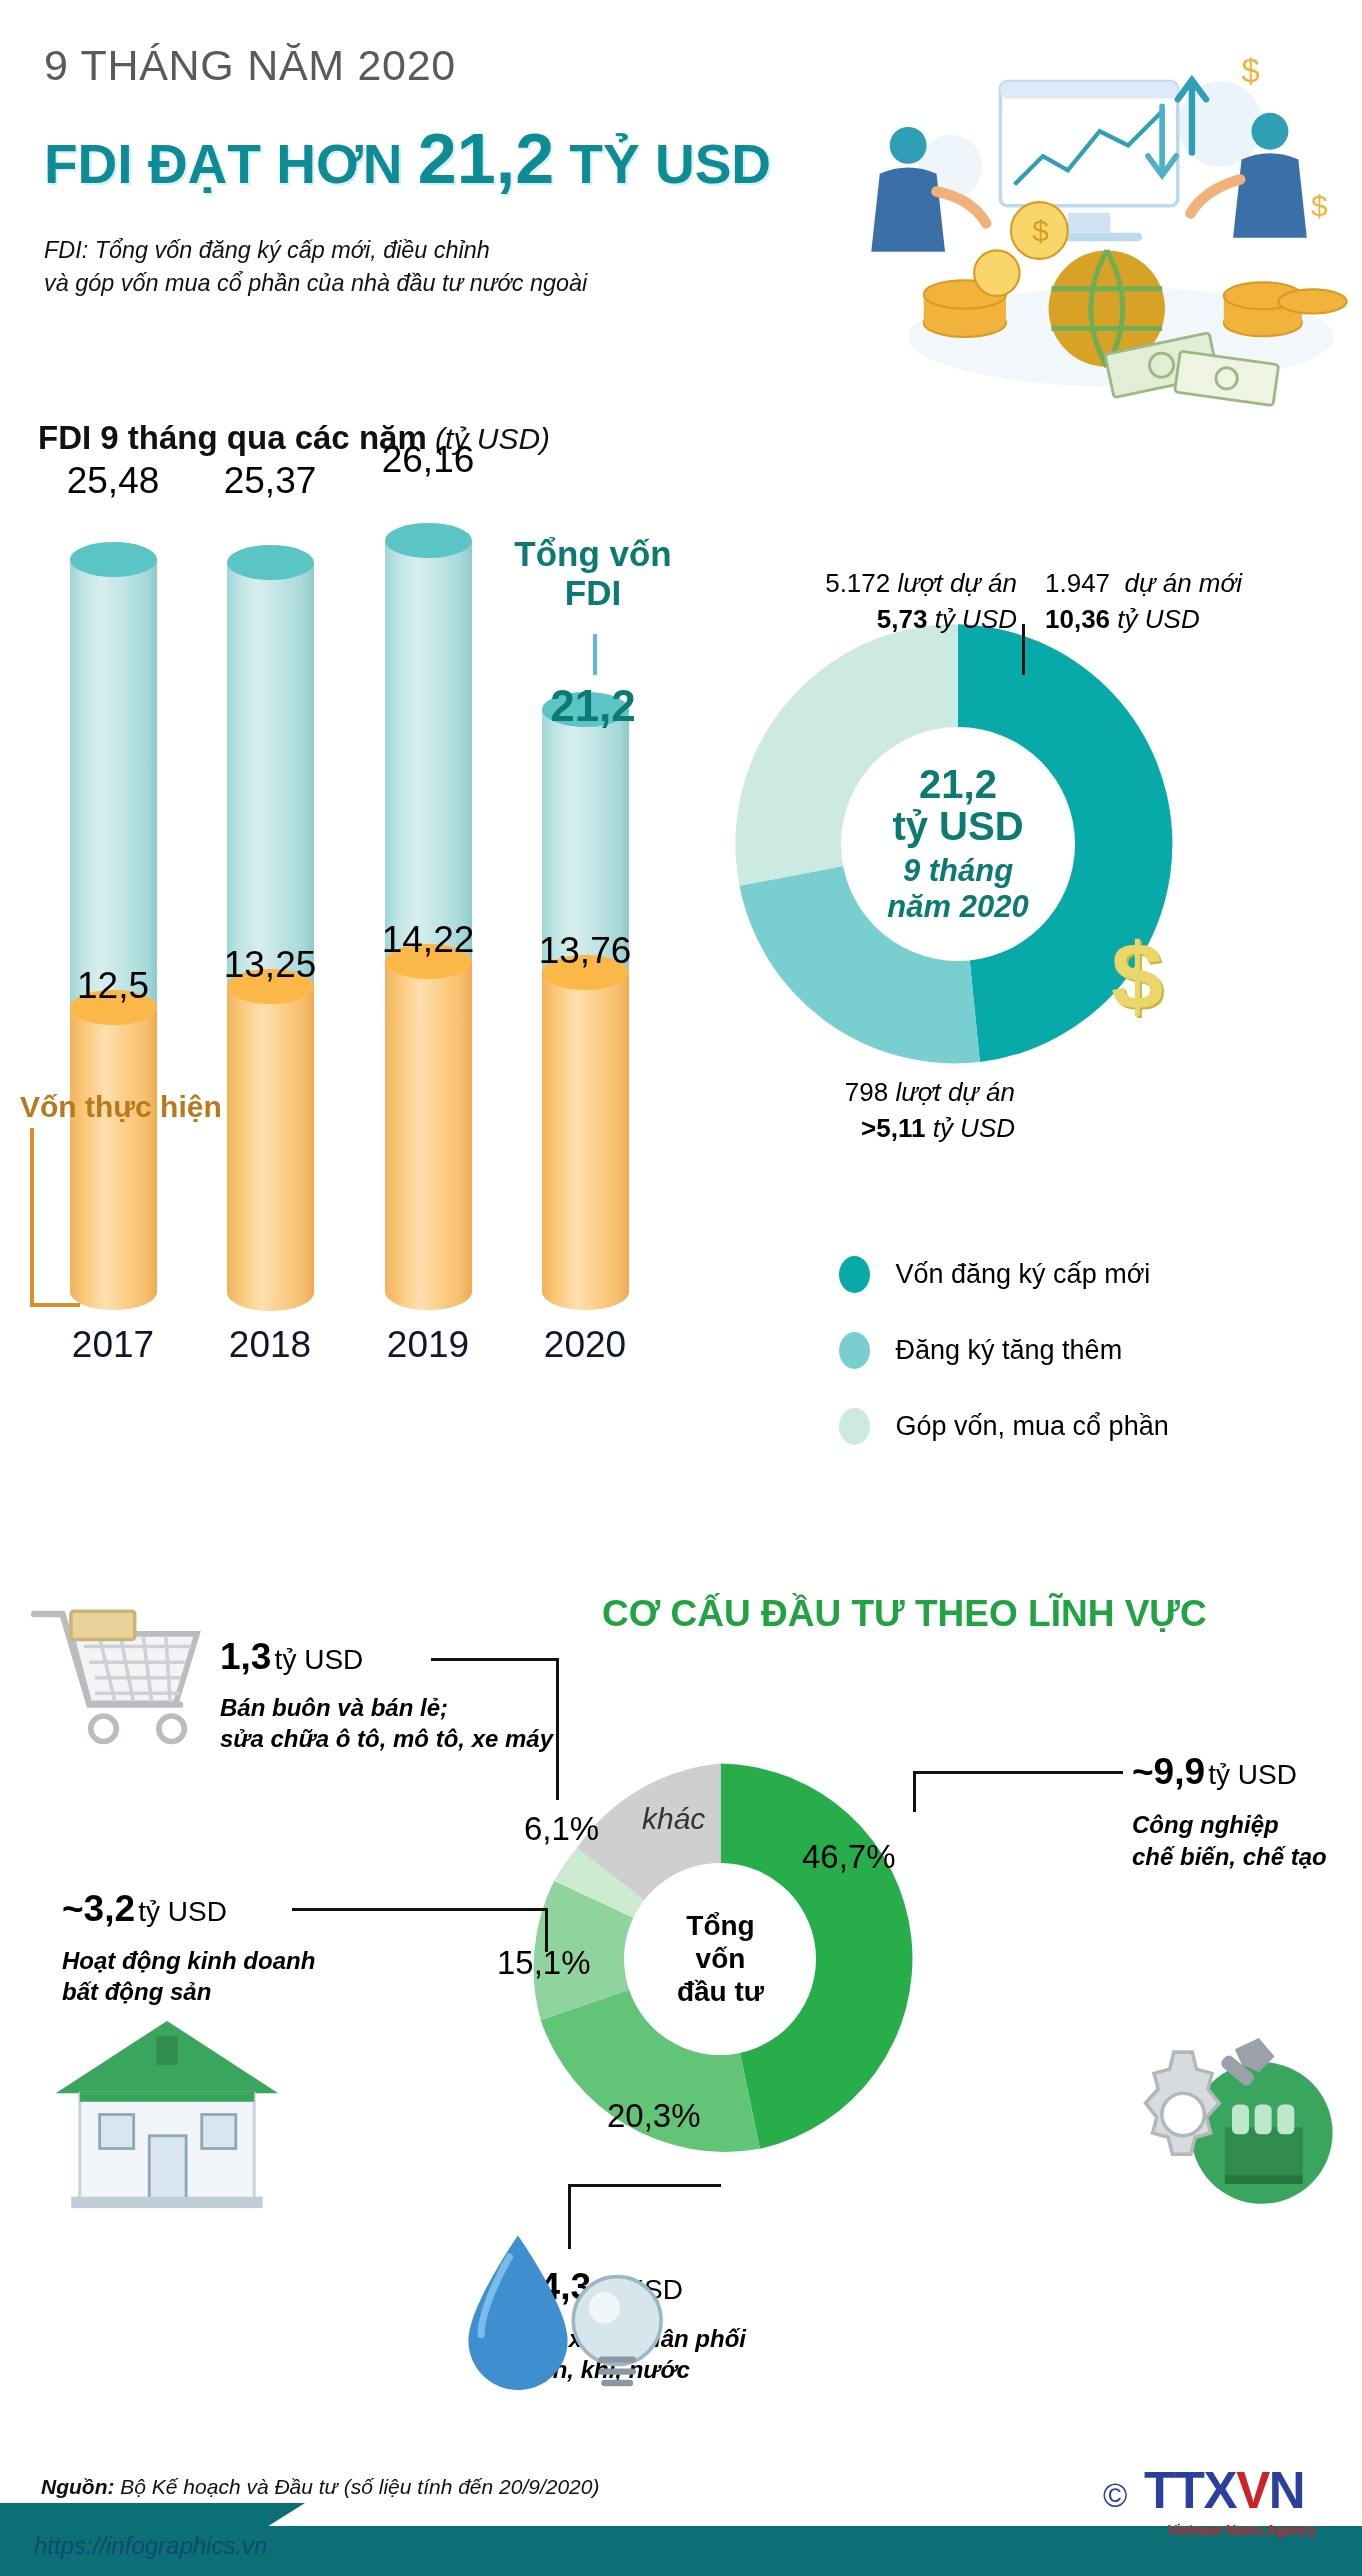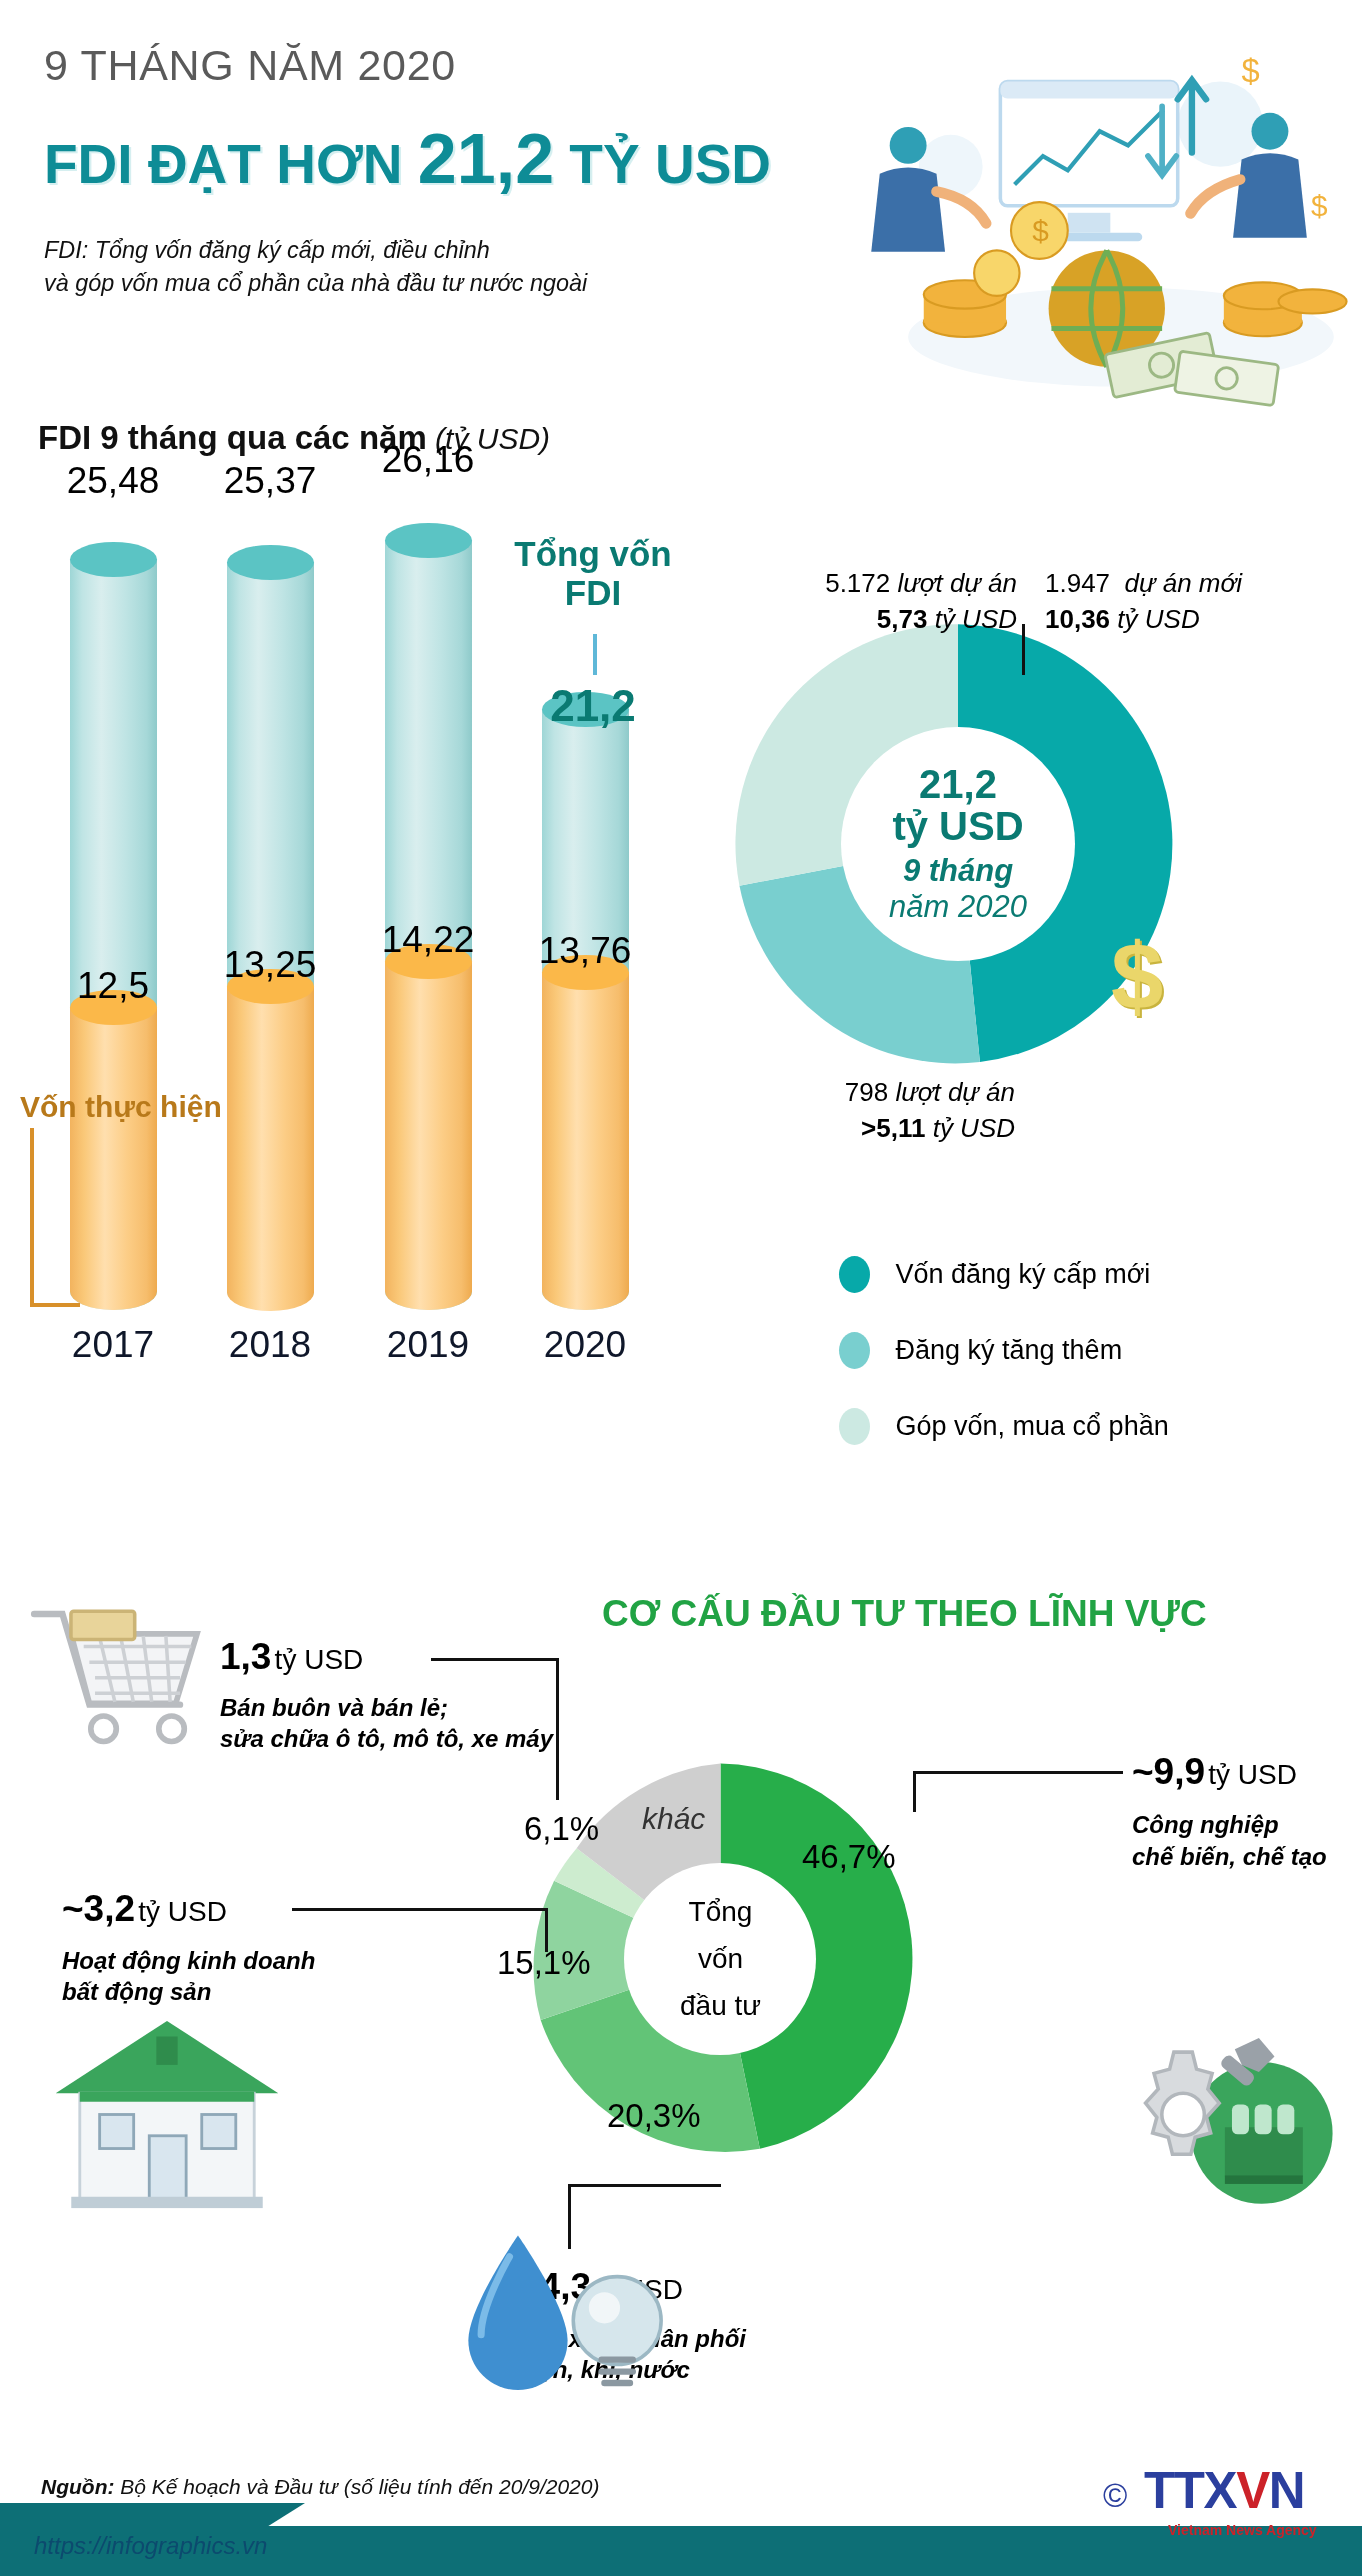--- a/index.html
+++ b/index.html
@@ -98,21 +98,21 @@
     background:#fff; border-radius:50%;
   }
   .donut-center {
     position:absolute; left:724px; top:667px; width:468px; height:355px;
     display:flex; flex-direction:column; align-items:center; justify-content:center;
     text-align:center; color:#0a7a72; pointer-events:none;
   }
   .dc-1 { font-size:40px; font-weight:800; line-height:1.05; }
   .dc-2 { font-size:40px; font-weight:800; line-height:1.05; }
   .dc-3 { font-size:31px; font-weight:700; font-style:italic; line-height:1.18; margin-top:5.7px; }
-  .dc-4 { font-size:31px; font-weight:400; font-style:italic; line-height:1.18; }
+  .dc-4 { font-size:31px; font-weight:700; font-style:italic; line-height:1.18; }
 
   .dollar-ic {
     position:absolute; left:1111px; top:930px; font-size:94px; font-weight:800;
     color:#ead66a; text-shadow:2.1px 2.1px 0 #c9b43e; line-height:1;
   }
 
   .dlab { position:absolute; font-size:26px; color:#000; line-height:1.38; white-space:nowrap; }
   .dlab i { font-style:italic; }
   .dlab b { font-weight:800; }
   .dlab-line { position:absolute; background:#111; }
@@ -130,21 +130,21 @@
   }
 
   .pie-wrap { position:absolute; left:522px; top:1760px; width:397px; height:397px; }
   .pie-hole {
     position:absolute; left:103px; top:103px; width:192px; height:192px;
     background:#fff; border-radius:50%;
   }
   .pie-center {
     position:absolute; left:522px; top:1760px; width:397px; height:397px;
     display:flex; flex-direction:column; align-items:center; justify-content:center;
-    font-size:28px; font-weight:400; color:#000; line-height:1.18; text-align:center;gap:14px;
+    font-size:28px; font-weight:700; color:#000; line-height:1.18; text-align:center;
   }
   .pc-pct { position:absolute; font-size:33px; color:#000; font-weight:400; white-space:nowrap; }
   .pc-khac { position:absolute; left:642px; top:1802px; font-size:30px; font-style:italic; color:#333; }
 
   .plab { position:absolute; line-height:1.34; white-space:nowrap; }
   .plab .v { font-size:37px; font-weight:800; color:#000; }
   .plab .u { font-size:28px; font-weight:400; color:#000; }
   .plab .d { font-size:24px; font-style:italic; font-weight:700; color:#000; line-height:1.3; }
   .lead { position:absolute; background:#111; }
 

